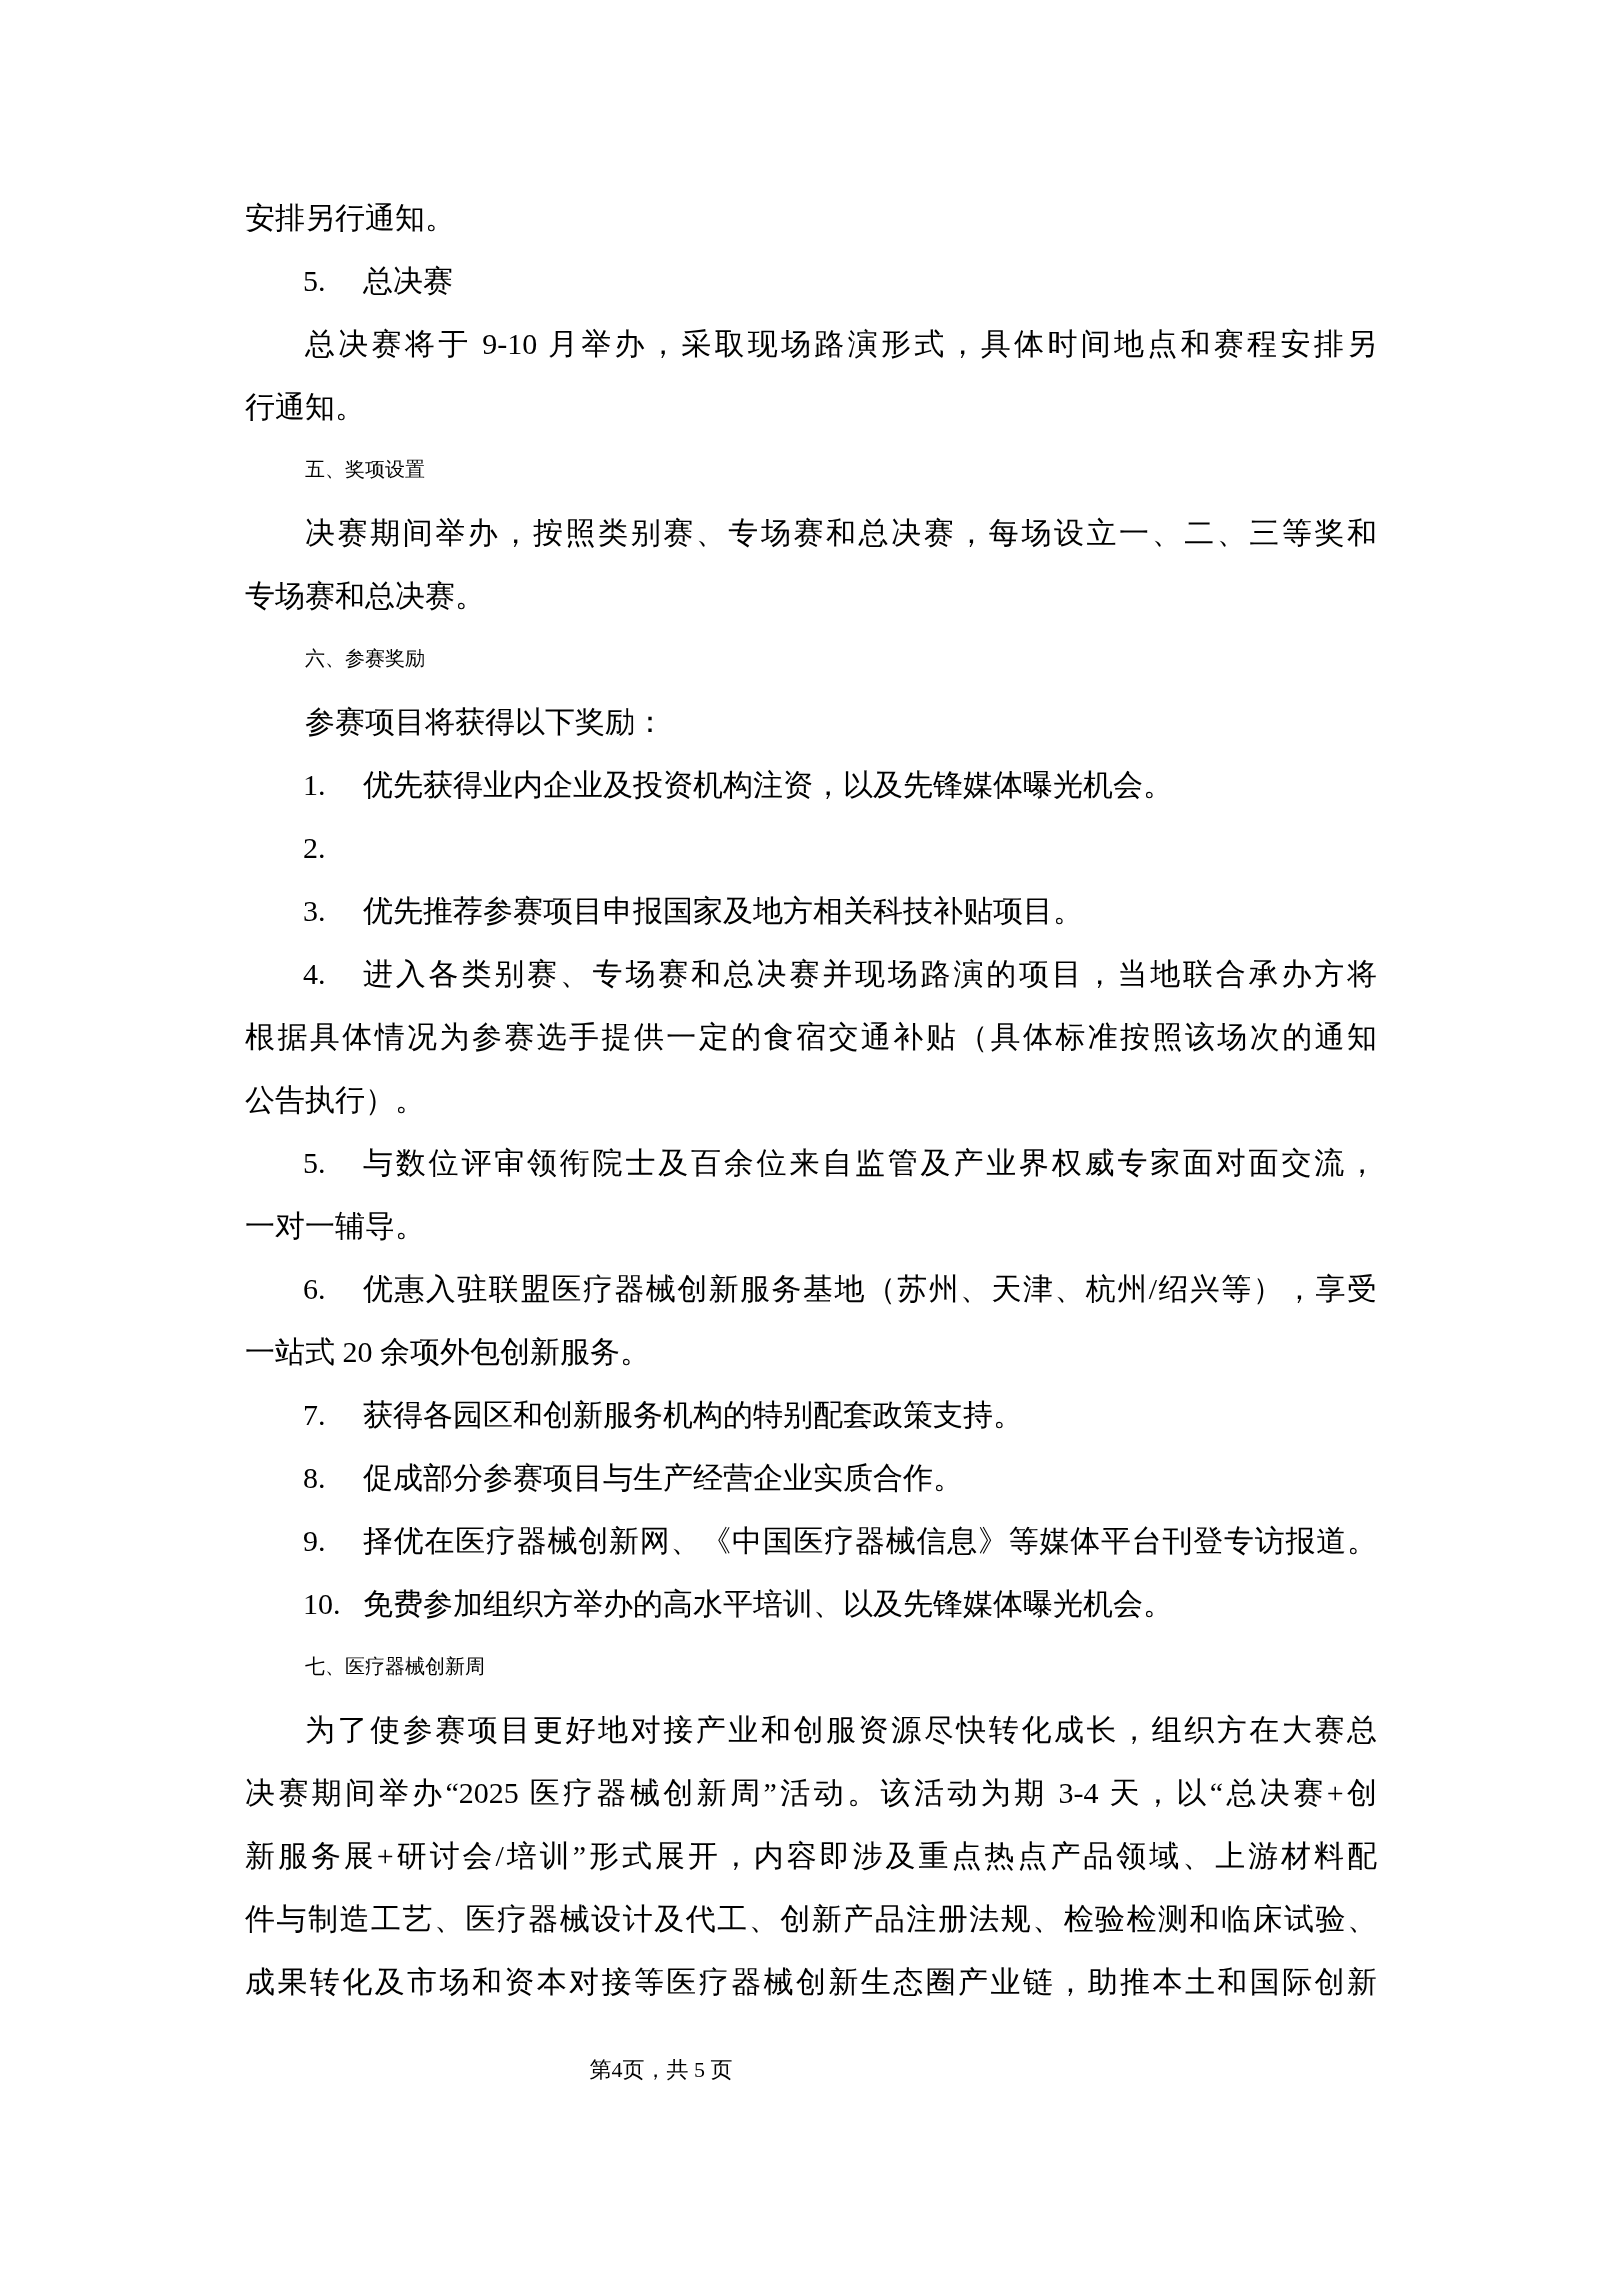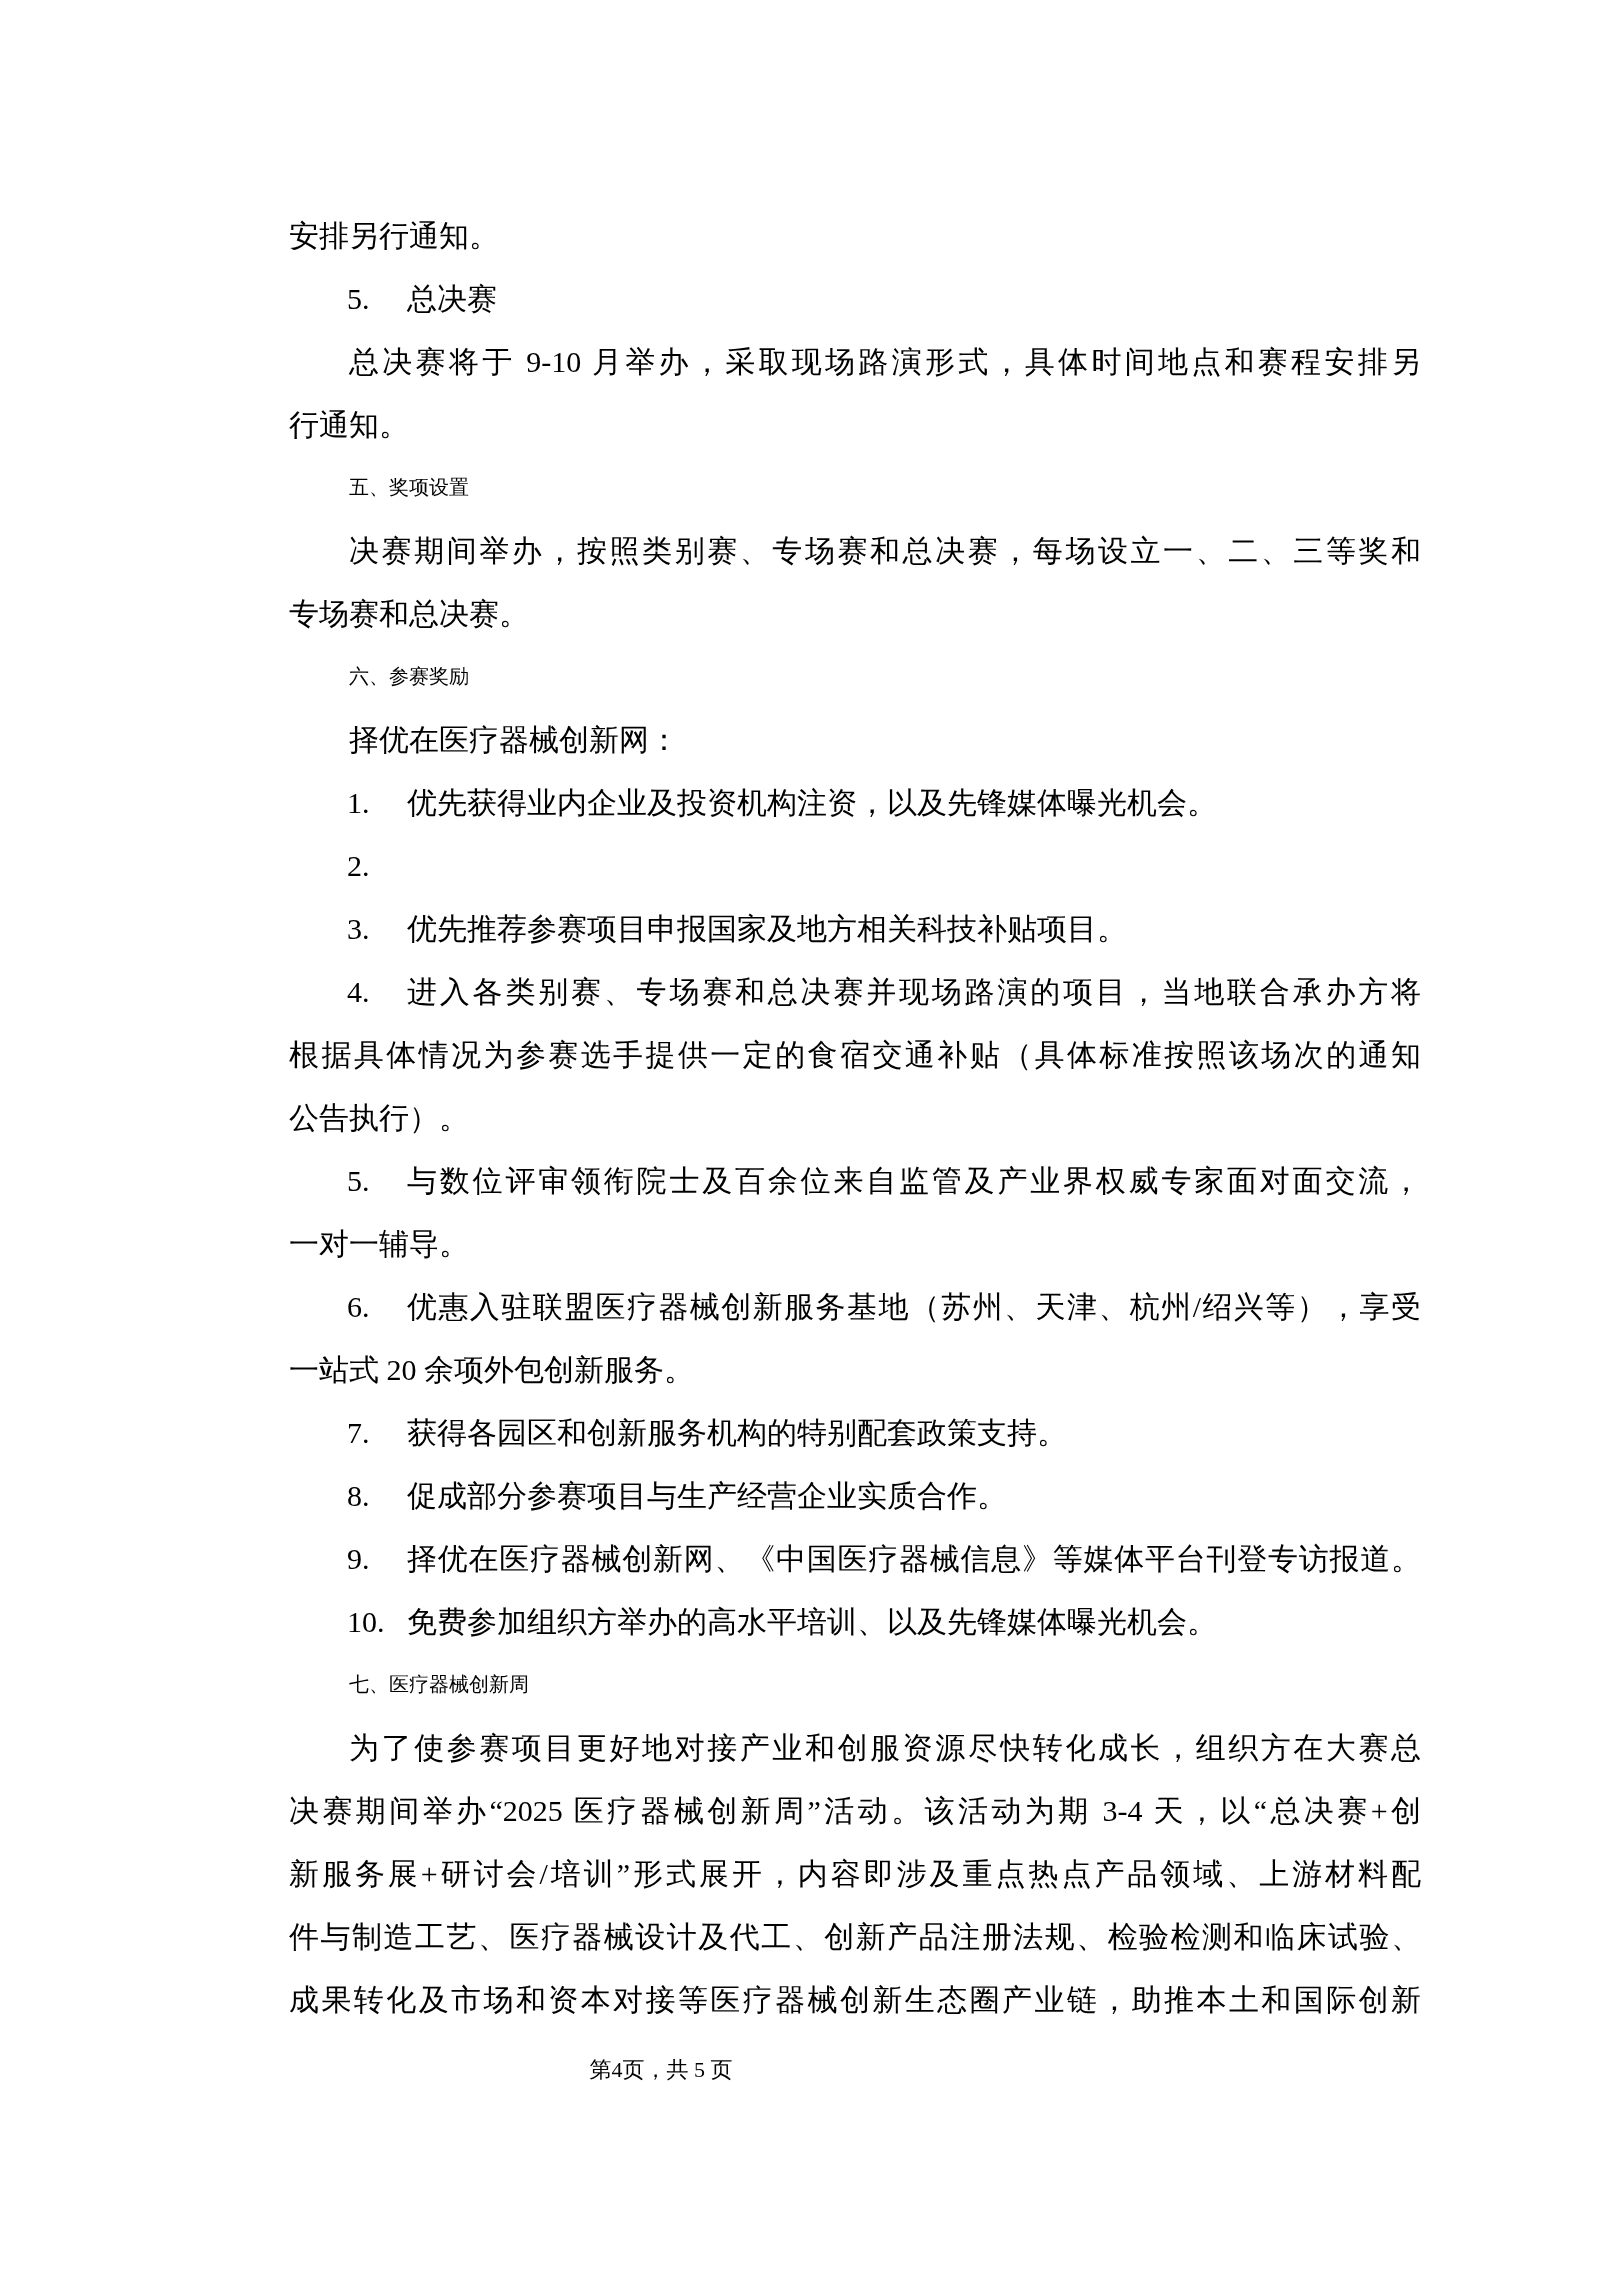--- a/index.html
+++ b/index.html
@@ -8,23 +8,22 @@
     width: 1623px;
     height: 2295px;
     background: #ffffff;
     font-family: "Liberation Serif", "DejaVu Serif", serif;
     color: #000000;
     overflow: hidden;
   }
   .content {
     position: absolute;
     left: 245px;
-    top: 204px;
+    top: 186px;
     width: 1132px;
-    margin-left: 44px;
   }
   .line {
     height: 63px;
     line-height: 63px;
     font-size: 30px;
     white-space: nowrap;
   }
   
   .line.j {
     white-space: normal;
@@ -82,21 +81,21 @@
     <div class="line first j">总决赛将于 9-10 月举办，采取现场路演形式，具体时间地点和赛程安排另</div>
     <div class="line">行通知。</div>
 
     <div class="line heading">五、奖项设置</div>
 
     <div class="line first j">决赛期间举办，按照类别赛、专场赛和总决赛，每场设立一、二、三等奖和</div>
     <div class="line">专场赛和总决赛。</div>
 
     <div class="line heading">六、参赛奖励</div>
 
-    <div class="line first">择优在医疗器械创新网：</div>
+    <div class="line first">参赛项目将获得以下奖励：</div>
 
     <div class="line list">
       <span class="num">1.</span>
       <span class="txt">优先获得业内企业及投资机构注资，以及先锋媒体曝光机会。</span>
     </div>
     <div class="line list">
       <span class="num">2.</span>
     </div>
     <div class="line list">
       <span class="num">3.</span>

